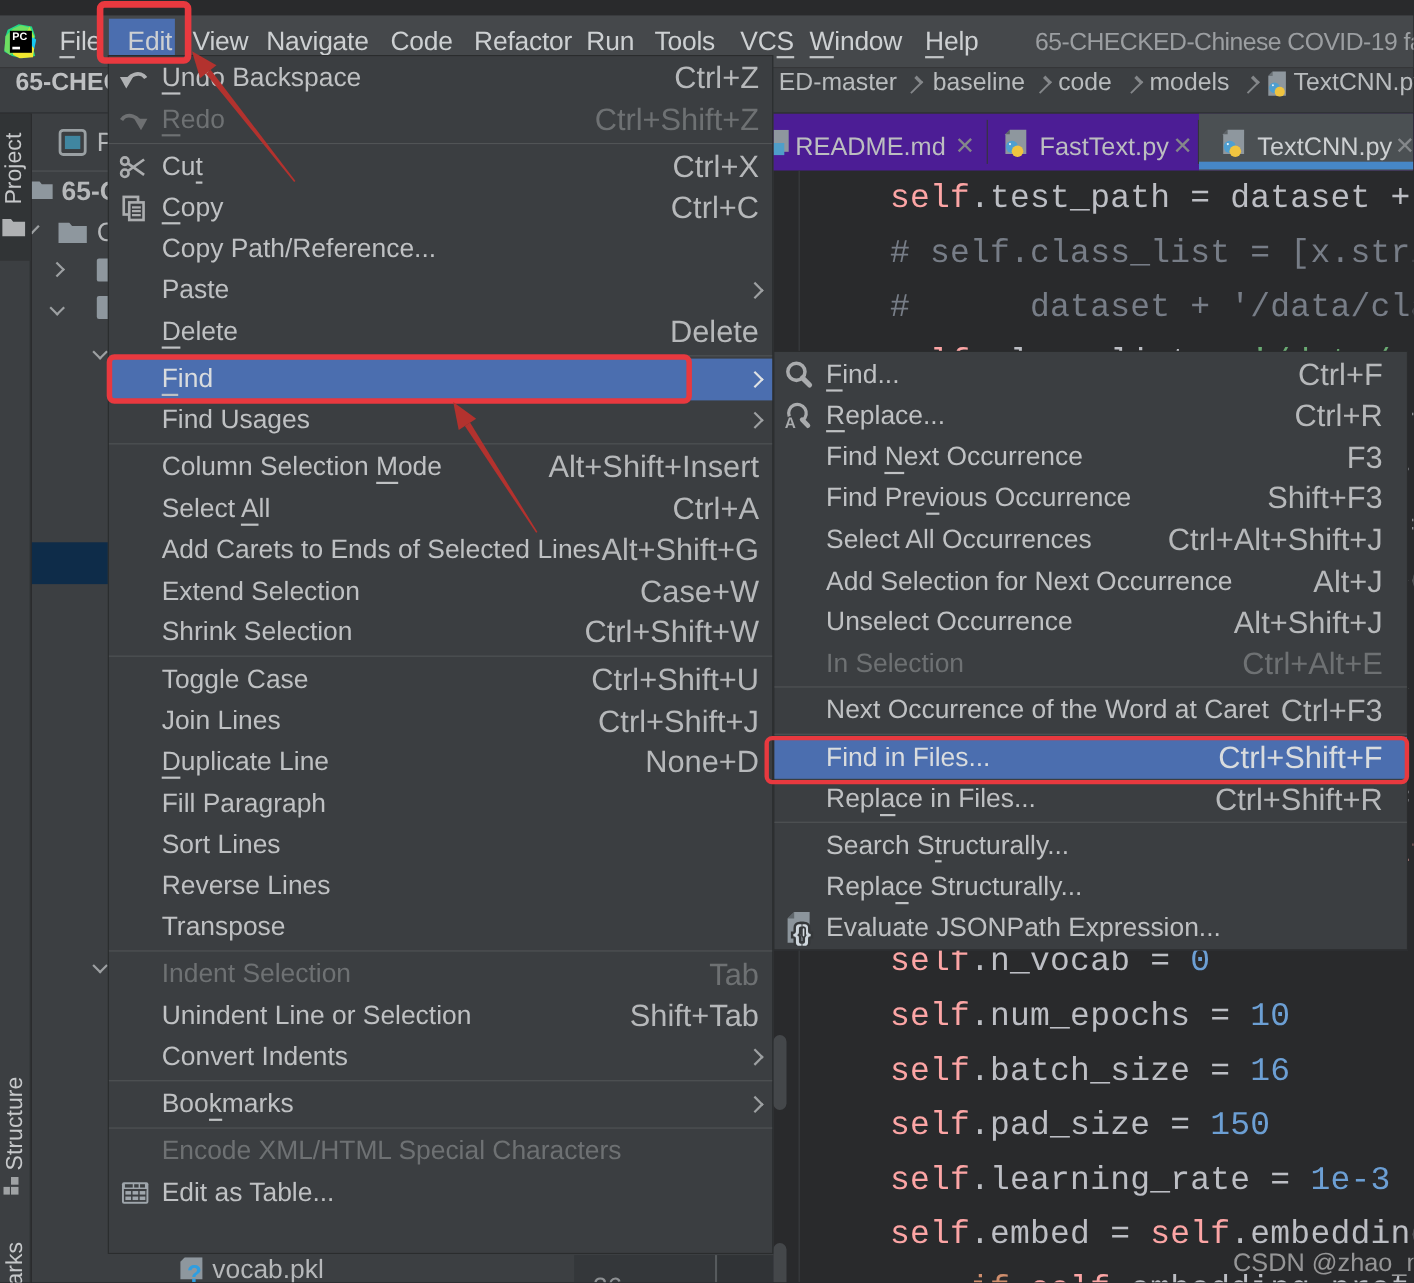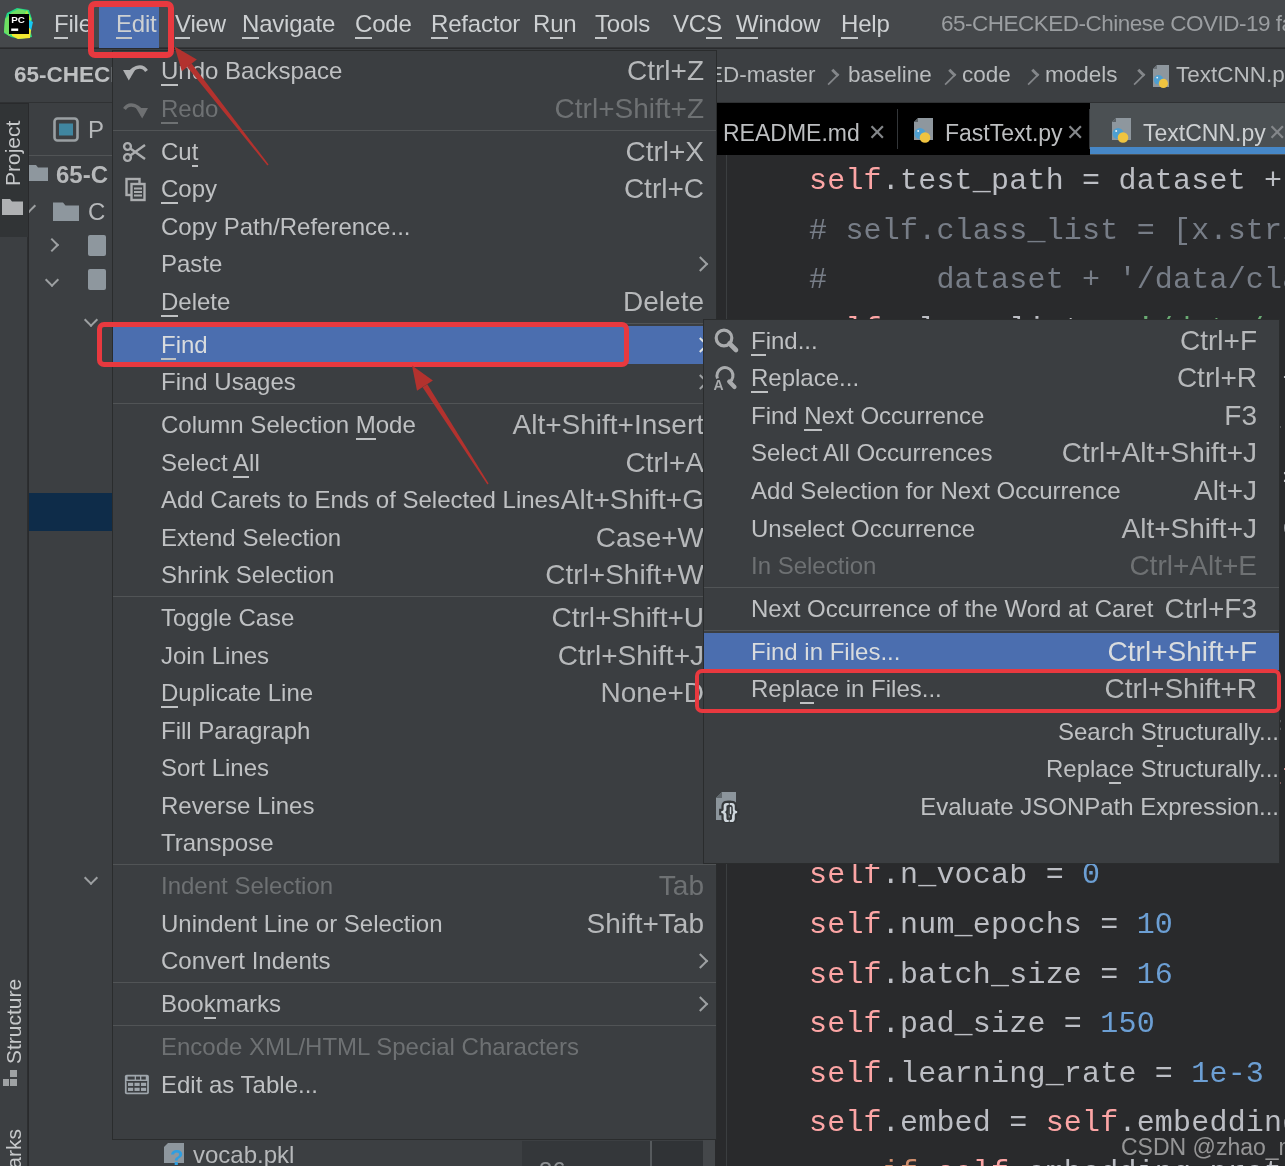--- a/index.html
+++ b/index.html
@@ -2,21 +2,21 @@
 <html><head>
 <meta charset="utf-8">
 <style>
   * { margin:0; padding:0; box-sizing:border-box; }
   html,body { width:1285px; height:1166px; overflow:hidden; background:#292a2c;
     font-family:"Liberation Sans", sans-serif; }
   .abs { position:absolute; }
   #page { position:relative; width:1285px; height:1166px; overflow:hidden; }
 
   
-  #menubar { left:0; top:0; width:1285px; height:48px; background:#45484b; z-index:10;
+  #menubar { left:0; top:14px; width:1285px; height:48px; background:#45484b; z-index:10;
     border-bottom:1px solid #333537; }
   .mitem { position:absolute; top:10px; font-size:24px; letter-spacing:-0.2px; color:#cdd0d2; line-height:27px; white-space:pre; }
   .mitem u { text-decoration:none; border-bottom:2px solid #c3c6c8; }
   #editbtn { position:absolute; left:99px; top:3px; width:60px; height:45px; background:#4b6eaf; }
   #title { position:absolute; left:941px; top:11px; font-size:22.5px; letter-spacing:-0.5px; color:#9b9ea1; white-space:pre; }
 
   
   #navbar { left:0; top:49px; width:1285px; height:54px; background:#3c3f42; z-index:3;
     border-bottom:1px solid #2f3133; }
   .bc { position:absolute; top:13px; font-size:22.5px; color:#b9bcbe; white-space:pre; }
@@ -25,40 +25,40 @@
 
   
   #editor { left:698px; top:103px; width:587px; height:1063px; background:#292a2c; z-index:2; overflow:hidden; }
   #gutline { position:absolute; left:28px; top:52px; width:1px; height:1011px; background:#3b3e40; }
   .cl { position:absolute; left:111px; font-size:30px; letter-spacing:0.2px; font-family:"Liberation Mono",monospace;
     color:#bcbec4; white-space:pre; line-height:38px; }
   .k { color:#cf8e6d; } .s { color:#fca5a5; } .n { color:#6c9fd4; }
   .c { color:#777d87; } .g { color:#6aab73; }
 
   
-  #tabbar { position:absolute; left:0; top:0; width:587px; height:52px; background:#000000; }
+  #tabbar { position:absolute; left:0; top:0; width:587px; height:52px; background:#4c1d95; }
   .tab { position:absolute; top:0; height:52px; }
   .tabtext { position:absolute; top:17px; font-size:23px; color:#bcbec0; white-space:pre; }
   .tabx { position:absolute; top:17px; font-size:22px; color:#84878a; }
   .tabsep { position:absolute; top:6px; width:1px; height:40px; background:#333639; }
 
   
   #stripe { left:0; top:104px; width:28px; height:1062px; background:#3c3f42; z-index:4;
     border-right:1px solid #2c2e30; }
   #projtab { position:absolute; left:0; top:0px; width:28px; height:133px; background:#313436; }
   .vlabel { position:absolute; transform:rotate(-90deg); transform-origin:0 0;
     font-size:21px; color:#c6c8ca; white-space:pre; }
   #panel { left:29px; top:103px; width:674px; height:1063px; background:#3c3f42; z-index:3; overflow:hidden; }
 
   
   .popup { background:#3b3e41; border:1px solid #2a2c2d; z-index:20; }
-  #editmenu { left:112px; top:50px; width:605px; height:1090px; padding-top:1.5px; }
+  #editmenu { left:98px; top:50px; width:605px; height:1090px; padding-top:1.5px; }
   #findmenu { left:703px; top:319px; width:577px; height:545px; padding-top:2px; }
   .row { position:relative; display:flex; align-items:center; height:37.5px; }
-  #findmenu .row { height:37.55px;justify-content:flex-end; }
+  #findmenu .row { height:37.55px; }
   .row .lbl { font-size:24px; color:#bfc1c3; white-space:pre; }
   .row .lbl u { text-decoration:none; border-bottom:2px solid #bfc1c3; }
   .row .sc { margin-left:auto; font-size:28px; color:#b6b8ba; white-space:pre; }
   #editmenu .lbl { margin-left:48px; } #editmenu .sc { margin-right:12px; }
   #findmenu .lbl { margin-left:47px; } #findmenu .sc { margin-right:22px; }
   .row.dis .lbl, .row.dis .sc { color:#6e7173; }
   .row.dis .lbl u { border-bottom-color:#6e7173; }
   .row.sel { background:#4b6eaf; }
   .row.sel .lbl, .row.sel .sc { color:#d9dcde; }
   .sep { height:5.5px; position:relative; }
@@ -402,20 +402,24 @@
           <text x="0.5" y="25" font-family="Liberation Sans" font-size="14" font-weight="bold" fill="#a9abad">A</text>
         </svg>
         <span class="lbl"><u>R</u>eplace...</span>
         <span class="sc">Ctrl+R</span>
       </div>
     <div class="row">
         <span class="lbl">Find <u>N</u>ext Occurrence</span>
         <span class="sc">F3</span>
       </div>
     <div class="row">
+        <span class="lbl">Find Pre<u>v</u>ious Occurrence</span>
+        <span class="sc">Shift+F3</span>
+      </div>
+    <div class="row">
         <span class="lbl">Select All Occurrences</span>
         <span class="sc">Ctrl+Alt+Shift+J</span>
       </div>
     <div class="row">
         <span class="lbl">Add Selection for Next Occurrence</span>
         <span class="sc">Alt+J</span>
       </div>
     <div class="row">
         <span class="lbl">Unselect Occurrence</span>
         <span class="sc">Alt+Shift+J</span>

